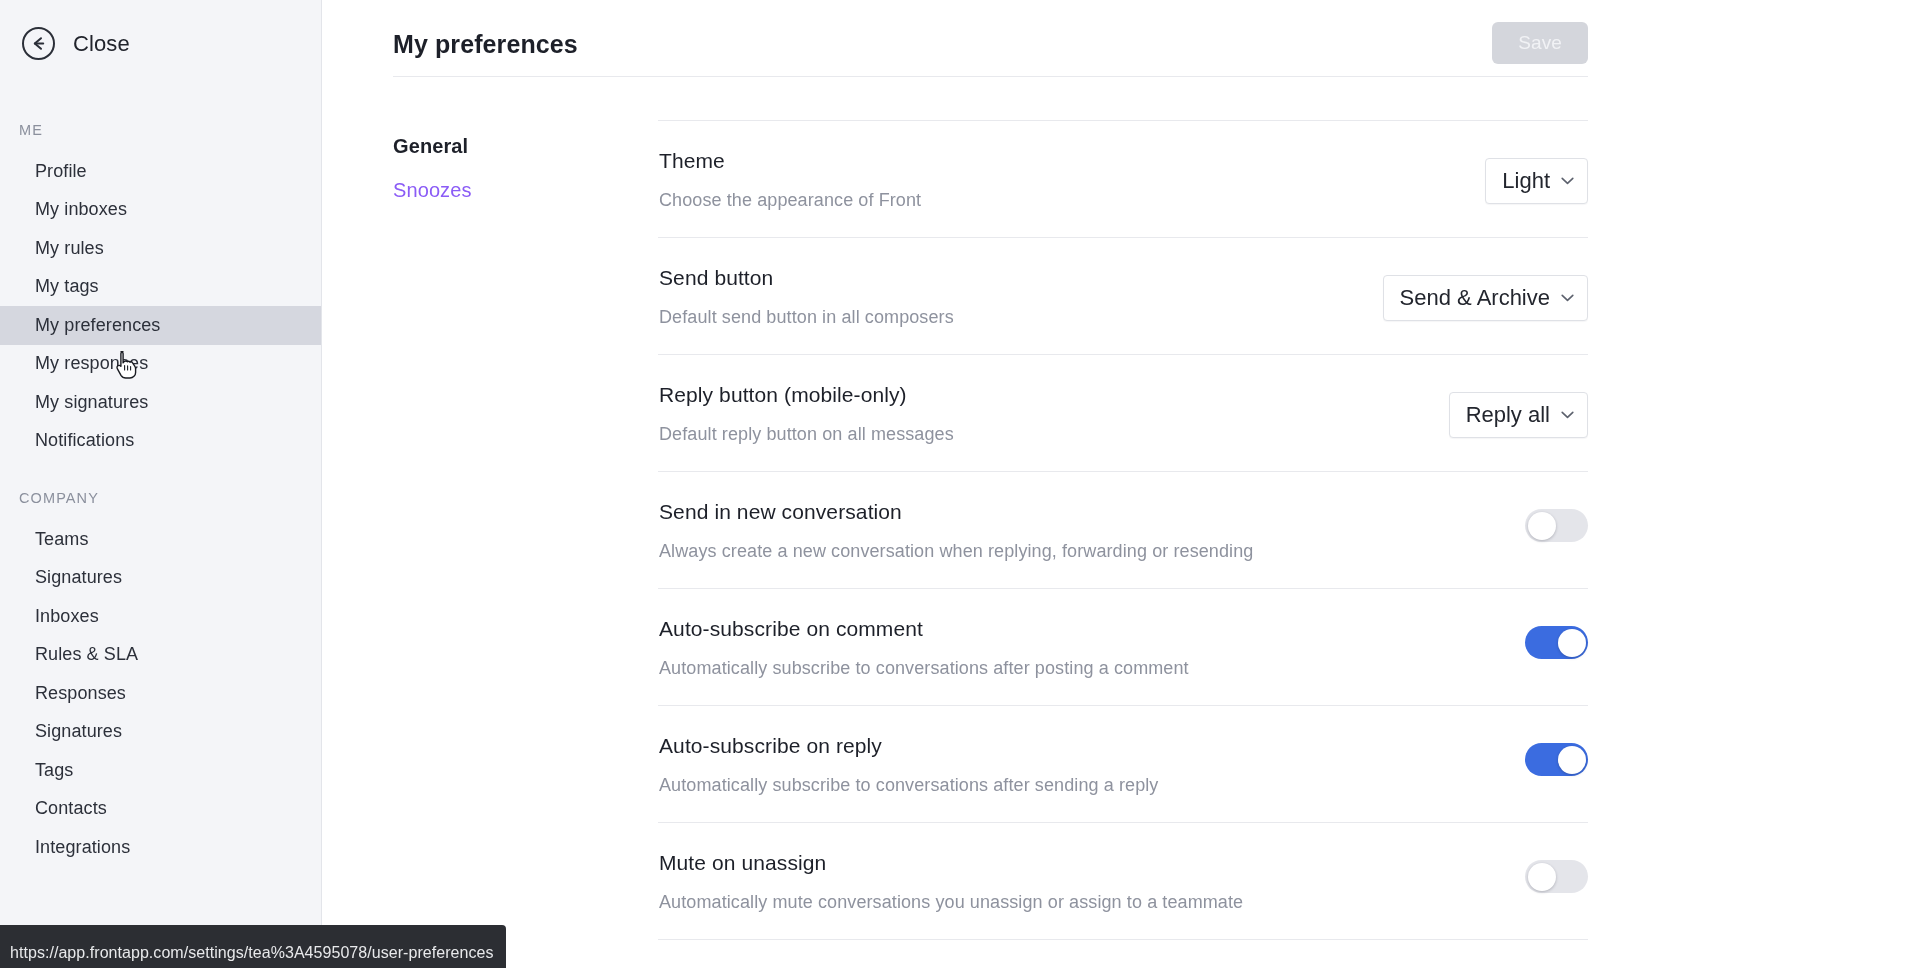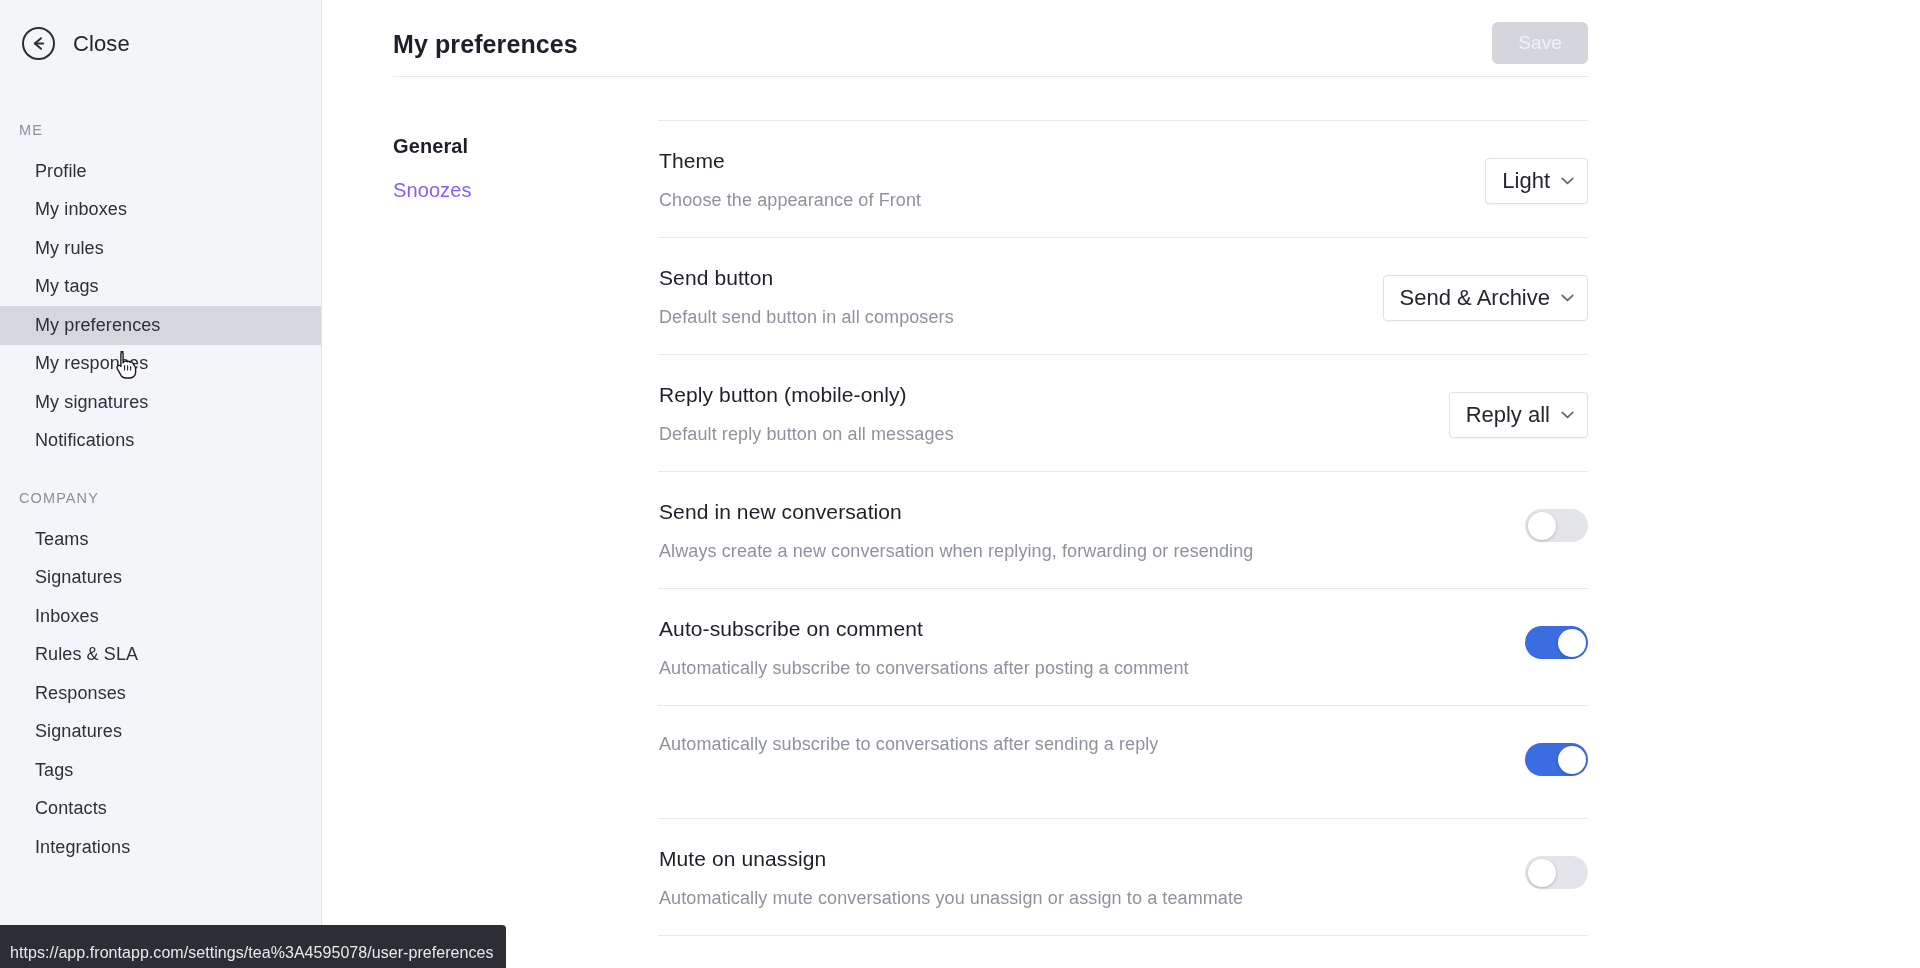--- a/index.html
+++ b/index.html
@@ -369,20 +369,21 @@
               <div class="setting-desc">Automatically subscribe to conversations after posting a comment</div>
             </div>
             <div class="setting-control">
               <div class="toggle on">
                 <span class="knob"></span>
               </div>
             </div>
           </div>
           <div class="setting-row">
             <div class="setting-text">
+              <div class="setting-title">Auto-subscribe on reply</div>
               <div class="setting-desc">Automatically subscribe to conversations after sending a reply</div>
             </div>
             <div class="setting-control">
               <div class="toggle on">
                 <span class="knob"></span>
               </div>
             </div>
           </div>
           <div class="setting-row">
             <div class="setting-text">

